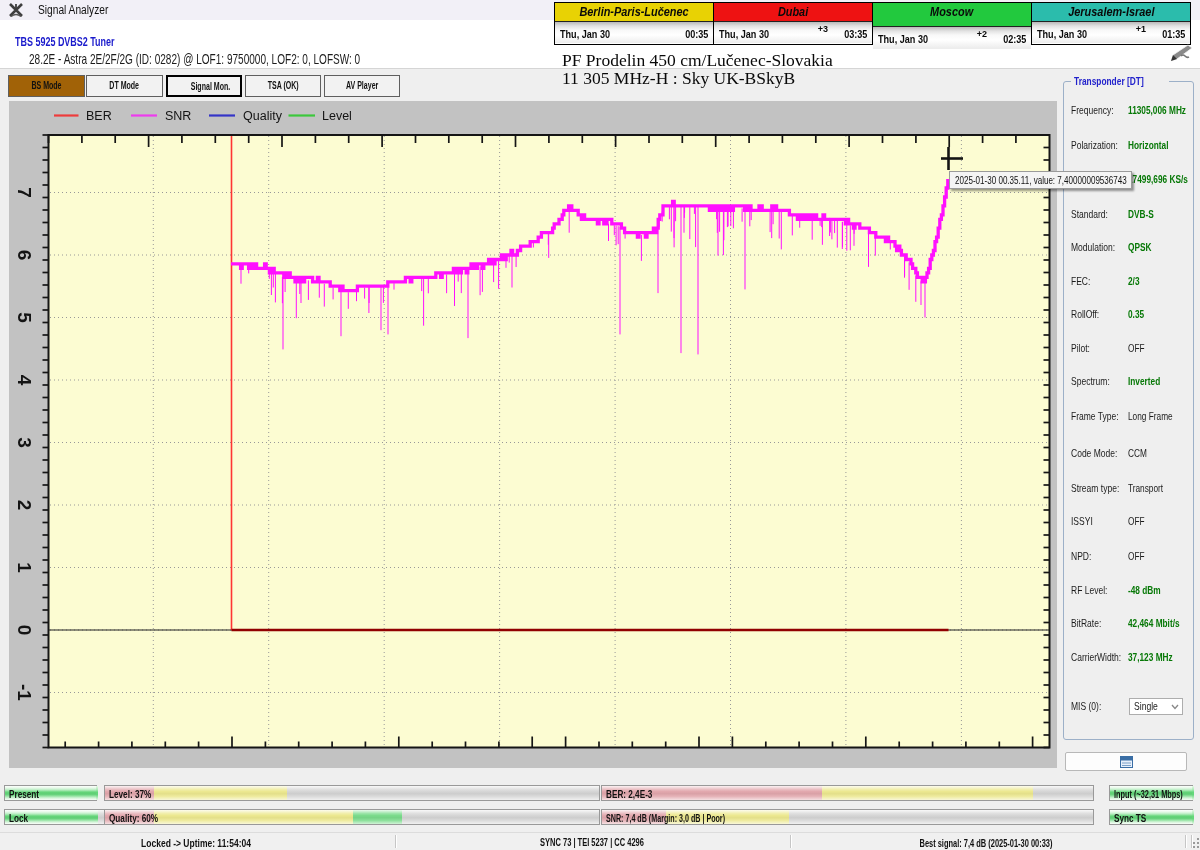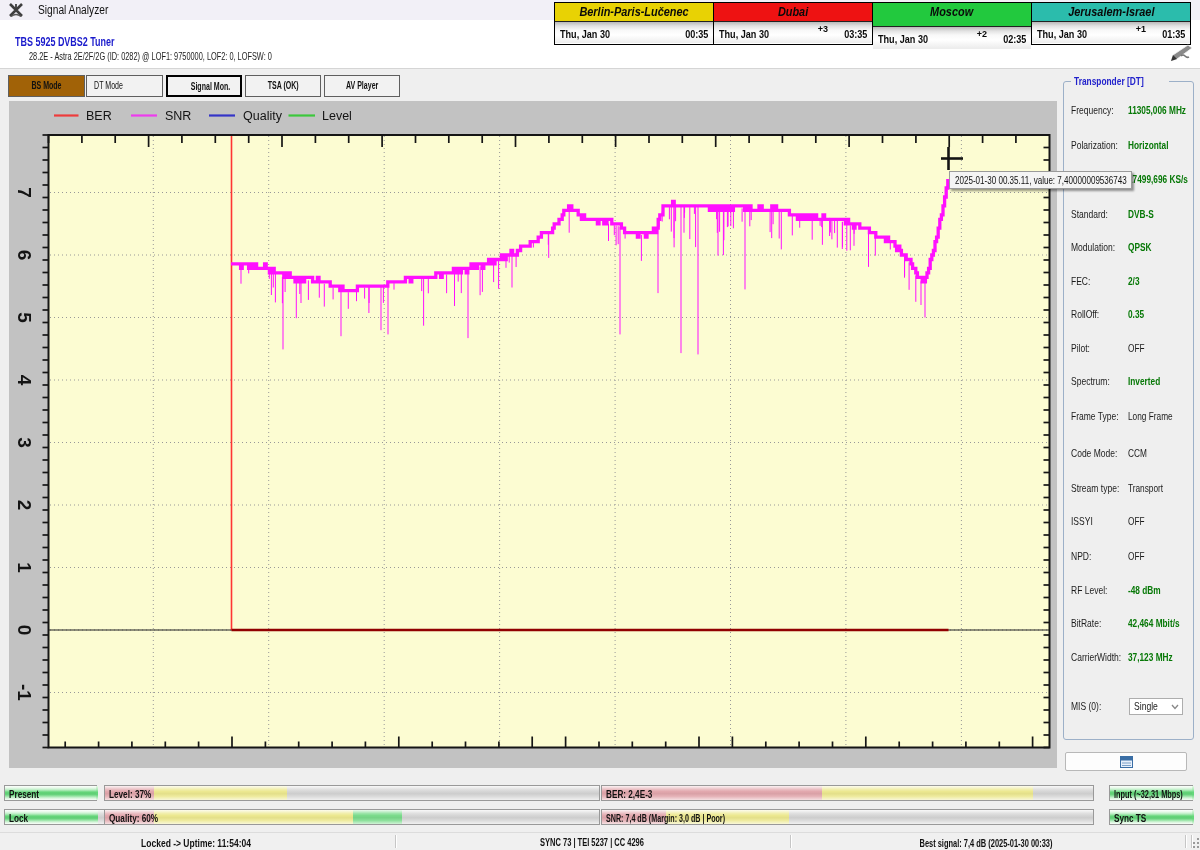--- a/index.html
+++ b/index.html
@@ -12,24 +12,24 @@
  <path d="M3 2 L15 14 M15 2 L3 14" stroke="#3f3f3f" stroke-width="2.6" fill="none"></path>
  <path d="M9 8 L9 2" stroke="#3f3f3f" stroke-width="1.8"></path>
  <path d="M4 14.5 Q9 10.5 14 14.5" stroke="#555" stroke-width="1.5" fill="none"></path>
 </svg>
 <div class="abs" style="left:38px;top:3px;font-size:12px;color:#111"><span class="cx" style="transform:scaleX(0.85)">Signal Analyzer</span></div>
 
 <div class="abs" style="left:0;top:20px;width:1200px;height:49px;background:#fff"></div>
 <div class="abs" style="left:0;top:68px;width:1200px;height:1px;background:#d5d5d5"></div>
 
 <div class="abs" style="left:15px;top:34px;font-size:13px;font-weight:bold;color:#1a1acc;white-space:nowrap"><span class="cx" style="transform:scaleX(0.69)">TBS 5925 DVBS2 Tuner</span></div>
-<div class="abs" style="left:29px;top:50px;font-size:11px;color:#1c1c1c;white-space:nowrap"><span class="cx" style="transform:scaleX(0.67)">28.2E - Astra 2E/2F/2G (ID: 0282) @ LOF1: 9750000, LOF2: 0, LOFSW: 0</span></div>
+<div class="abs" style="left:29px;top:50px;font-size:15px;color:#1c1c1c;white-space:nowrap"><span class="cx" style="transform:scaleX(0.67)">28.2E - Astra 2E/2F/2G (ID: 0282) @ LOF1: 9750000, LOF2: 0, LOFSW: 0</span></div>
 
 <div class="abs" style="left:8px;top:75px;width:77px;height:22px;background:#a16207;border:1px solid #5f5f5f;text-align:center;line-height:19px;font-size:10.5px;font-weight:bold;color:#111"><span class="cx" style="transform:scaleX(0.67);transform-origin:50% 50%">BS Mode</span></div>
-<div class="abs" style="left:86px;top:75px;width:77px;height:22px;background:#f2f2f2;border:1px solid #5f5f5f;line-height:19px;font-size:10.5px;font-weight:normal;color:#111"><span class="cx" style="transform:scaleX(0.67);transform-origin:50% 50%">DT Mode</span></div>
+<div class="abs" style="left:86px;top:75px;width:77px;height:22px;background:#f2f2f2;border:1px solid #5f5f5f;text-align:center;line-height:19px;font-size:10.5px;font-weight:bold;color:#111"><span class="cx" style="transform:scaleX(0.67);transform-origin:50% 50%">DT Mode</span></div>
 <div class="abs" style="left:165.5px;top:75px;width:76px;height:22px;background:#f2f2f2;border:2px solid #000;text-align:right;line-height:19px;font-size:10.5px;font-weight:bold;color:#111"><span class="cx" style="transform:scaleX(0.67);transform-origin:50% 50%">Signal Mon.</span></div>
 <div class="abs" style="left:245px;top:75px;width:76px;height:22px;background:#f2f2f2;border:1px solid #5f5f5f;text-align:center;line-height:19px;font-size:10.5px;font-weight:bold;color:#111"><span class="cx" style="transform:scaleX(0.67);transform-origin:50% 50%">TSA (OK)</span></div>
 <div class="abs" style="left:324px;top:75px;width:76px;height:22px;background:#f2f2f2;border:1px solid #5f5f5f;text-align:center;line-height:19px;font-size:10.5px;font-weight:bold;color:#111"><span class="cx" style="transform:scaleX(0.67);transform-origin:50% 50%">AV Player</span></div>
 
 <div class="abs" style="left:9px;top:101px;width:1048px;height:667px;background:#c2c2c2"></div>
 <svg class="abs" style="left:9px;top:101px" width="1048" height="667" viewBox="9 101 1048 667">
  <rect x="48.5" y="135" width="1001" height="612.5" fill="#fcfcd2"></rect>
  <g stroke="#989898" stroke-width="1" stroke-dasharray="1 3">
 <line x1="50" y1="192.5" x2="1049" y2="192.5"></line>
 <line x1="50" y1="255.0" x2="1049" y2="255.0"></line>
@@ -275,20 +275,22 @@
 <div style="height:18.5px;background:#2bbcac;border-bottom:1px solid #222;text-align:center;font-size:13px;font-weight:bold;font-style:italic;color:#0a0a0a;line-height:18px;white-space:nowrap;overflow:hidden"><span class="cx" style="transform:scaleX(0.84);transform-origin:50% 50%">Jerusalem-Israel</span></div>
 <div style="height:21.5px;background:linear-gradient(180deg,#b9b9b9 0px,#e2e2e2 4px,#f8f8f8 8px,#ffffff 13px,#ededed 21px);position:relative;font-weight:bold;color:#0a0a0a">
  <div style="position:absolute;left:5px;top:6px;font-size:11.5px;white-space:nowrap"><span class="cx" style="transform:scaleX(0.79)">Thu, Jan 30</span></div>
  <div style="position:absolute;right:5px;top:6px;font-size:11.5px"><span class="cx" style="transform:scaleX(0.79);transform-origin:100% 50%">01:35</span></div>
  <div style="position:absolute;right:44px;top:2px;font-size:9px;font-weight:bold">+1</div>
 </div>
     </div>
 </div>
 
 <div class="abs" style="left:562px;top:51px;font-family:'Liberation Serif',serif;font-size:17.5px;color:#090909;line-height:18px;white-space:nowrap;z-index:6">
+ <div>PF Prodelin 450 cm/Lučenec-Slovakia</div>
+ <div>11 305 MHz-H : Sky UK-BSkyB</div>
 </div>
 
 <div class="abs" style="left:1063px;top:81px;width:131px;height:659px;border:1px solid #9cb0c8;border-radius:3px"></div>
 <div class="abs" style="left:1071px;top:75px;background:#efefef;padding:0 3px;font-size:11px;font-weight:bold;color:#2222cc;white-space:nowrap;z-index:5"><span class="cx" style="transform:scaleX(0.76)">Transponder [DT]</span></div>
 <div class="abs" style="left:1071px;top:104px;font-size:11.5px;color:#1c1c1c;white-space:nowrap"><span class="cx" style="transform:scaleX(0.74)">Frequency:</span></div>
 <div class="abs" style="left:1128px;top:104px;font-size:11.5px;font-weight:bold;color:#067806;white-space:nowrap"><span class="cx" style="transform:scaleX(0.72)">11305,006 MHz</span></div>
 <div class="abs" style="left:1071px;top:139px;font-size:11.5px;color:#1c1c1c;white-space:nowrap"><span class="cx" style="transform:scaleX(0.74)">Polarization:</span></div>
 <div class="abs" style="left:1128px;top:139px;font-size:11.5px;font-weight:bold;color:#067806;white-space:nowrap"><span class="cx" style="transform:scaleX(0.72)">Horizontal</span></div>
 <div class="abs" style="left:1128px;top:172.5px;font-size:11.5px;font-weight:bold;color:#067806;white-space:nowrap"><span class="cx" style="transform:scaleX(0.72)">27499,696 KS/s</span></div>
 <div class="abs" style="left:1071px;top:208px;font-size:11.5px;color:#1c1c1c;white-space:nowrap"><span class="cx" style="transform:scaleX(0.74)">Standard:</span></div>

